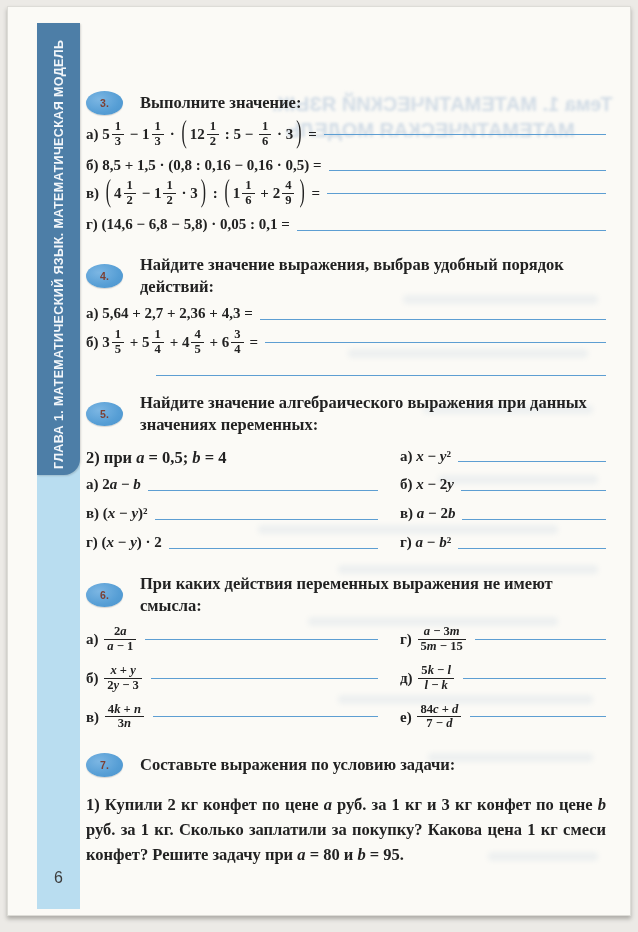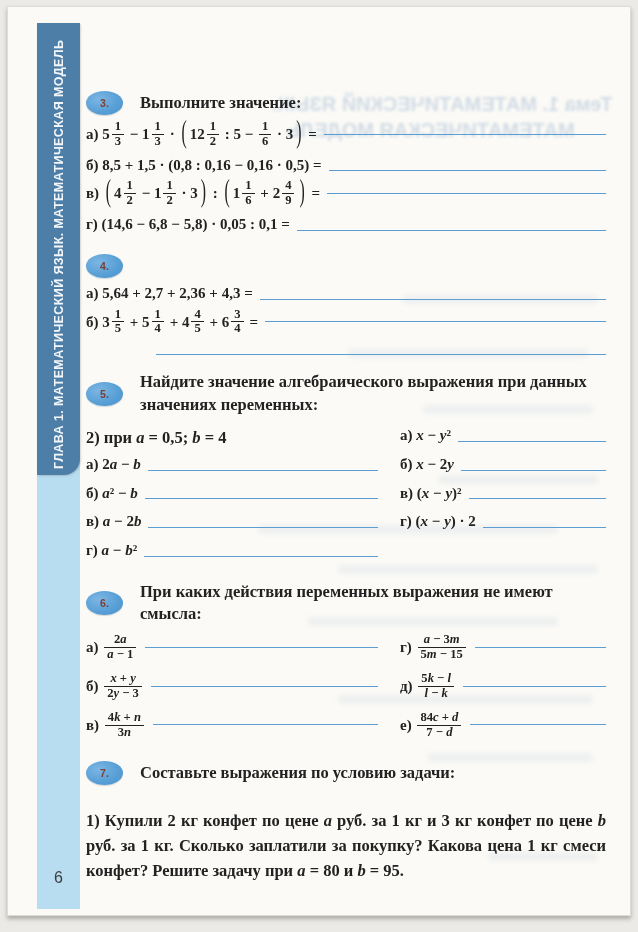--- a/index.html
+++ b/index.html
@@ -45,21 +45,21 @@
         margin:0 2px;line-height:1.1;font-size:.84em;position:relative;top:-1px;}
   .fnum{border-bottom:1.5px solid currentColor;padding:0 3px;}
   .fden{padding:0 3px;}
   .bp{display:inline-block;transform:scaleY(1.95);transform-origin:50% 58%;font-weight:400;
       margin:0 3px;font-size:1.05em;}
 
   .cols{display:grid;grid-template-columns:292px 1fr;column-gap:22px;}
   .cols .mrow{margin:5px 0;}
   .cond{font-weight:700;font-size:16.5px;margin:8px 0 2px 0;}
 
-  .para{font-weight:700;font-size:16.5px;line-height:1.5;text-align:justify;margin:24px 0 0 0;}
+  .para{font-weight:700;font-size:16.5px;line-height:1.5;text-align:justify;margin:16px 0 0 0;}
 </style>
 </head>
 <body>
 
 <div class="scan">
   <div class="page">
 
     <div class="ghost" style="right:18px;top:86px;">Тема 1. МАТЕМАТИЧЕСКИЙ ЯЗЫК.</div>
     <div class="ghost" style="right:55px;top:112px;">МАТЕМАТИЧЕСКАЯ МОДЕЛЬ</div>
     <div class="smudge" style="left:395px;top:288px;width:195px;"></div>
@@ -121,20 +121,21 @@
             </span><span class="bp">)</span> =</span>
         <span class="fill"></span>
       </div>
       <div class="mrow">
         <span class="expr">г) (14,6 − 6,8 − 5,8) · 0,05 : 0,1 =</span>
         <span class="fill"></span>
       </div>
 
       <div class="ex-header" style="margin-top:20px;">
         <div class="badge">4.</div>
+        <div class="ex-title">Найдите значение выражения, выбрав удобный порядок действий:</div>
       </div>
       <div class="mrow">
         <span class="expr">а) 5,64 + 2,7 + 2,36 + 4,3 =</span>
         <span class="fill"></span>
       </div>
       <div class="mrow fr">
         <span class="expr">б) 3<span class="frac">
               <span class="fnum">1</span>
               <span class="fden">5</span>
             </span> + 5<span class="frac">
@@ -164,24 +165,20 @@
         </div>
         <div class="mrow">
           <span class="expr">а) 2<i>a</i> − <i>b</i></span>
           <span class="fill"></span>
         </div>
 
         <div class="mrow">
           <span class="expr">б) <i>x</i> − 2<i>y</i></span>
           <span class="fill"></span>
         </div>
-        <div class="mrow">
-          <span class="expr">б) <i>a</i>² − <i>b</i></span>
-          <span class="fill"></span>
-        </div>
 
         <div class="mrow">
           <span class="expr">в) (<i>x</i> − <i>y</i>)²</span>
           <span class="fill"></span>
         </div>
         <div class="mrow">
           <span class="expr">в) <i>a</i> − 2<i>b</i></span>
           <span class="fill"></span>
         </div>
 

